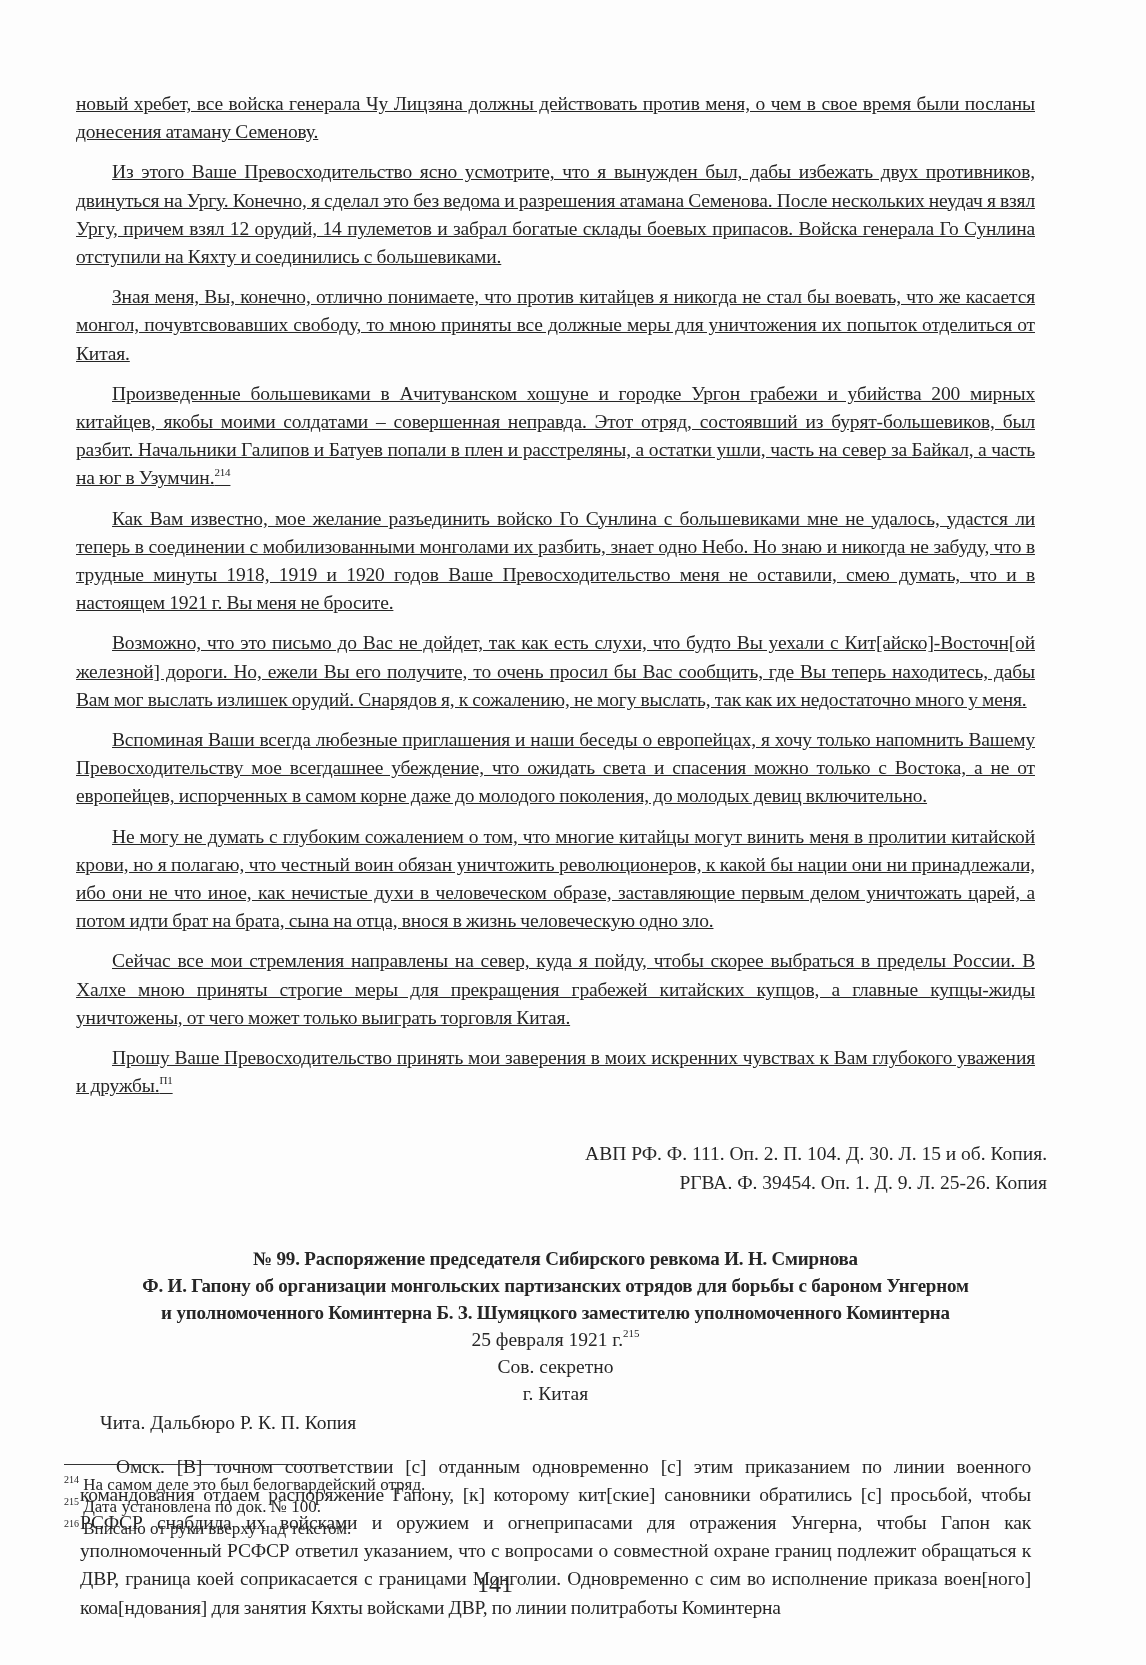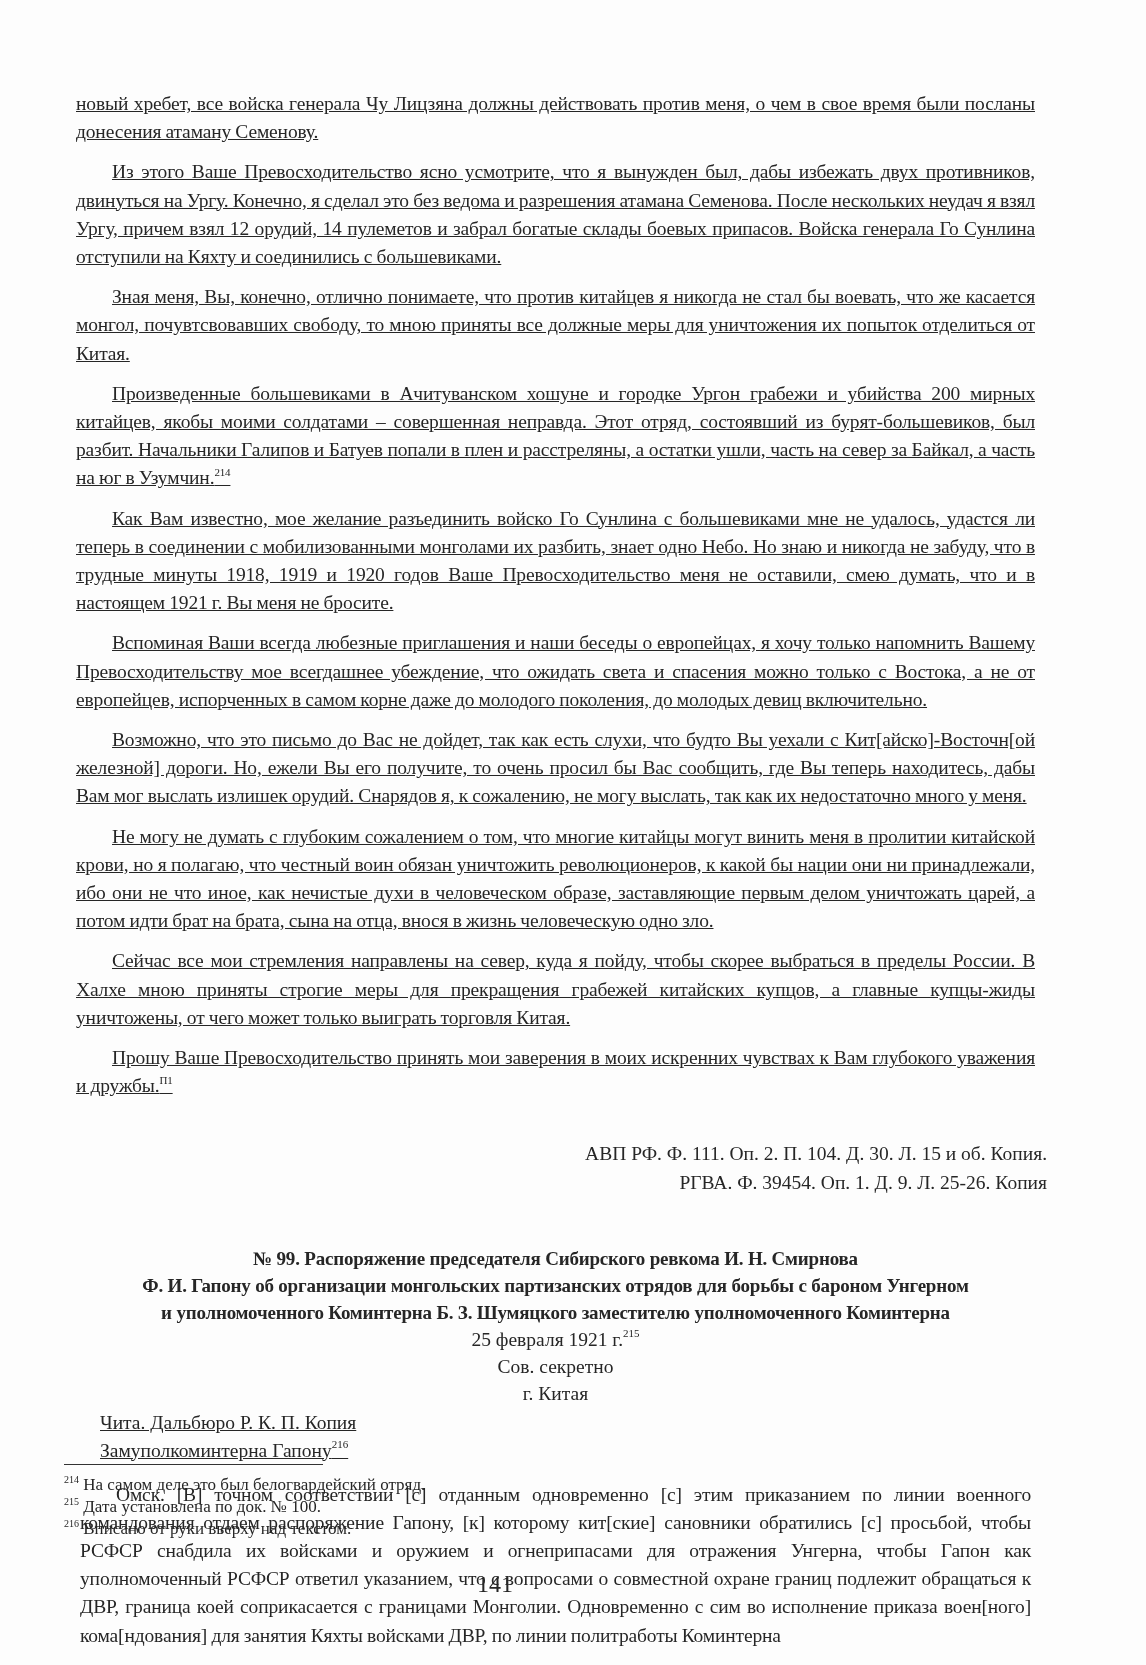--- a/index.html
+++ b/index.html
@@ -59,21 +59,20 @@
   }
   .meta-right div { white-space: nowrap; }
   .address {
     margin-top: 2px;
   }
   .address p {
     margin: 0;
     font-size: 19.5px;
     line-height: 28px;
     text-indent: 36px;
-    text-decoration: underline;
   }
   .doc-body p {
     margin: 16px;
     font-size: 19.5px;
     line-height: 28.2px;
     text-align: justify;
     text-indent: 36px;
     letter-spacing: -0.15px;
     word-spacing: -0.5px;
   }
@@ -107,22 +106,22 @@
 <body>
 
 <div class="page">
 
   <div class="body-text">
     <p class="noindent"><span>новый хребет, все войска генерала Чу Лицзяна должны действовать против меня, о чем в свое время были посланы донесения атаману Семенову.</span></p>
     <p><span>Из этого Ваше Превосходительство ясно усмотрите, что я вынужден был, дабы избежать двух противников, двинуться на Ургу. Конечно, я сделал это без ведома и разрешения атамана Семенова. После нескольких неудач я взял Ургу, причем взял 12 орудий, 14 пулеметов и забрал богатые склады боевых припасов. Войска генерала Го Сунлина отступили на Кяхту и соединились с большевиками.</span></p>
     <p><span>Зная меня, Вы, конечно, отлично понимаете, что против китайцев я никогда не стал бы воевать, что же касается монгол, почувтсвовавших свободу, то мною приняты все должные меры для уничтожения их попыток отделиться от Китая.</span></p>
     <p><span>Произведенные большевиками в Ачитуванском хошуне и городке Ургон грабежи и убийства 200 мирных китайцев, якобы моими солдатами – совершенная неправда. Этот отряд, состоявший из бурят-большевиков, был разбит. Начальники Галипов и Батуев попали в плен и расстреляны, а остатки ушли, часть на север за Байкал, а часть на юг в Узумчин.</span><sup>214</sup></p>
     <p><span>Как Вам известно, мое желание разъединить войско Го Сунлина с большевиками мне не удалось, удастся ли теперь в соединении с мобилизованными монголами их разбить, знает одно Небо. Но знаю и никогда не забуду, что в трудные минуты 1918, 1919 и 1920 годов Ваше Превосходительство меня не оставили, смею думать, что и в настоящем 1921 г. Вы меня не бросите.</span></p>
+    <p><span>Возможно, что это письмо до Вас не дойдет, так как есть слухи, что будто Вы уехали с Кит[айско]-Восточн[ой железной] дороги. Но, ежели Вы его получите, то очень просил бы Вас сообщить, где Вы теперь находитесь, дабы Вам мог выслать излишек орудий. Снарядов я, к сожалению, не могу выслать, так как их недостаточно много у меня.</span></p>
     <p><span>Вспоминая Ваши всегда любезные приглашения и наши беседы о европейцах, я хочу только напомнить Вашему Превосходительству мое всегдашнее убеждение, что ожидать света и спасения можно только с Востока, а не от европейцев, испорченных в самом корне даже до молодого поколения, до молодых девиц включительно.</span></p>
-    <p><span>Возможно, что это письмо до Вас не дойдет, так как есть слухи, что будто Вы уехали с Кит[айско]-Восточн[ой железной] дороги. Но, ежели Вы его получите, то очень просил бы Вас сообщить, где Вы теперь находитесь, дабы Вам мог выслать излишек орудий. Снарядов я, к сожалению, не могу выслать, так как их недостаточно много у меня.</span></p>
     <p><span>Не могу не думать с глубоким сожалением о том, что многие китайцы могут винить меня в пролитии китайской крови, но я полагаю, что честный воин обязан уничтожить революционеров, к какой бы нации они ни принадлежали, ибо они не что иное, как нечистые духи в человеческом образе, заставляющие первым делом уничтожать царей, а потом идти брат на брата, сына на отца, внося в жизнь человеческую одно зло.</span></p>
     <p><span>Сейчас все мои стремления направлены на север, куда я пойду, чтобы скорее выбраться в пределы России. В Халхе мною приняты строгие меры для прекращения грабежей китайских купцов, а главные купцы-жиды уничтожены, от чего может только выиграть торговля Китая.</span></p>
     <p><span>Прошу Ваше Превосходительство принять мои заверения в моих искренних чувствах к Вам глубокого уважения и дружбы.</span><sup>П1</sup></p>
   </div>
 
   <div class="source">
     <div>АВП РФ. Ф. 111. Оп. 2. П. 104. Д. 30. Л. 15 и об. Копия.</div>
     <div>РГВА. Ф. 39454. Оп. 1. Д. 9. Л. 25-26. Копия</div>
   </div>
 
@@ -133,21 +132,20 @@
   </div>
 
   <div class="meta-right">
     <div><span>25 февраля 1921 г.</span><sup>215</sup></div>
     <div>Сов. секретно</div>
     <div>г. Китая</div>
   </div>
 
   <div class="address">
     <p><span>Чита. Дальбюро Р. К. П. Копия</span></p>
-    <p><span>Замуполкоминтерна Гапону</span><sup>216</sup></p>
   </div>
 
   <div class="doc-body">
     <p>Омск. [В] точном соответствии [с] отданным одновременно [с] этим приказанием по линии военного командования отдаем распоряжение Гапону, [к] которому кит[ские] сановники обратились [с] просьбой, чтобы РСФСР снабдила их войсками и оружием и огнеприпасами для отражения Унгерна, чтобы Гапон как уполномоченный РСФСР ответил указанием, что с вопросами о совместной охране границ подлежит обращаться к ДВР, граница коей соприкасается с границами Монголии. Одновременно с сим во исполнение приказа воен[ного] кома[ндования] для занятия Кяхты войсками ДВР, по линии политработы Коминтерна</p>
   </div>
 </div>
 
 <div class="footnote-rule"></div>
 
 <div class="footnotes">

